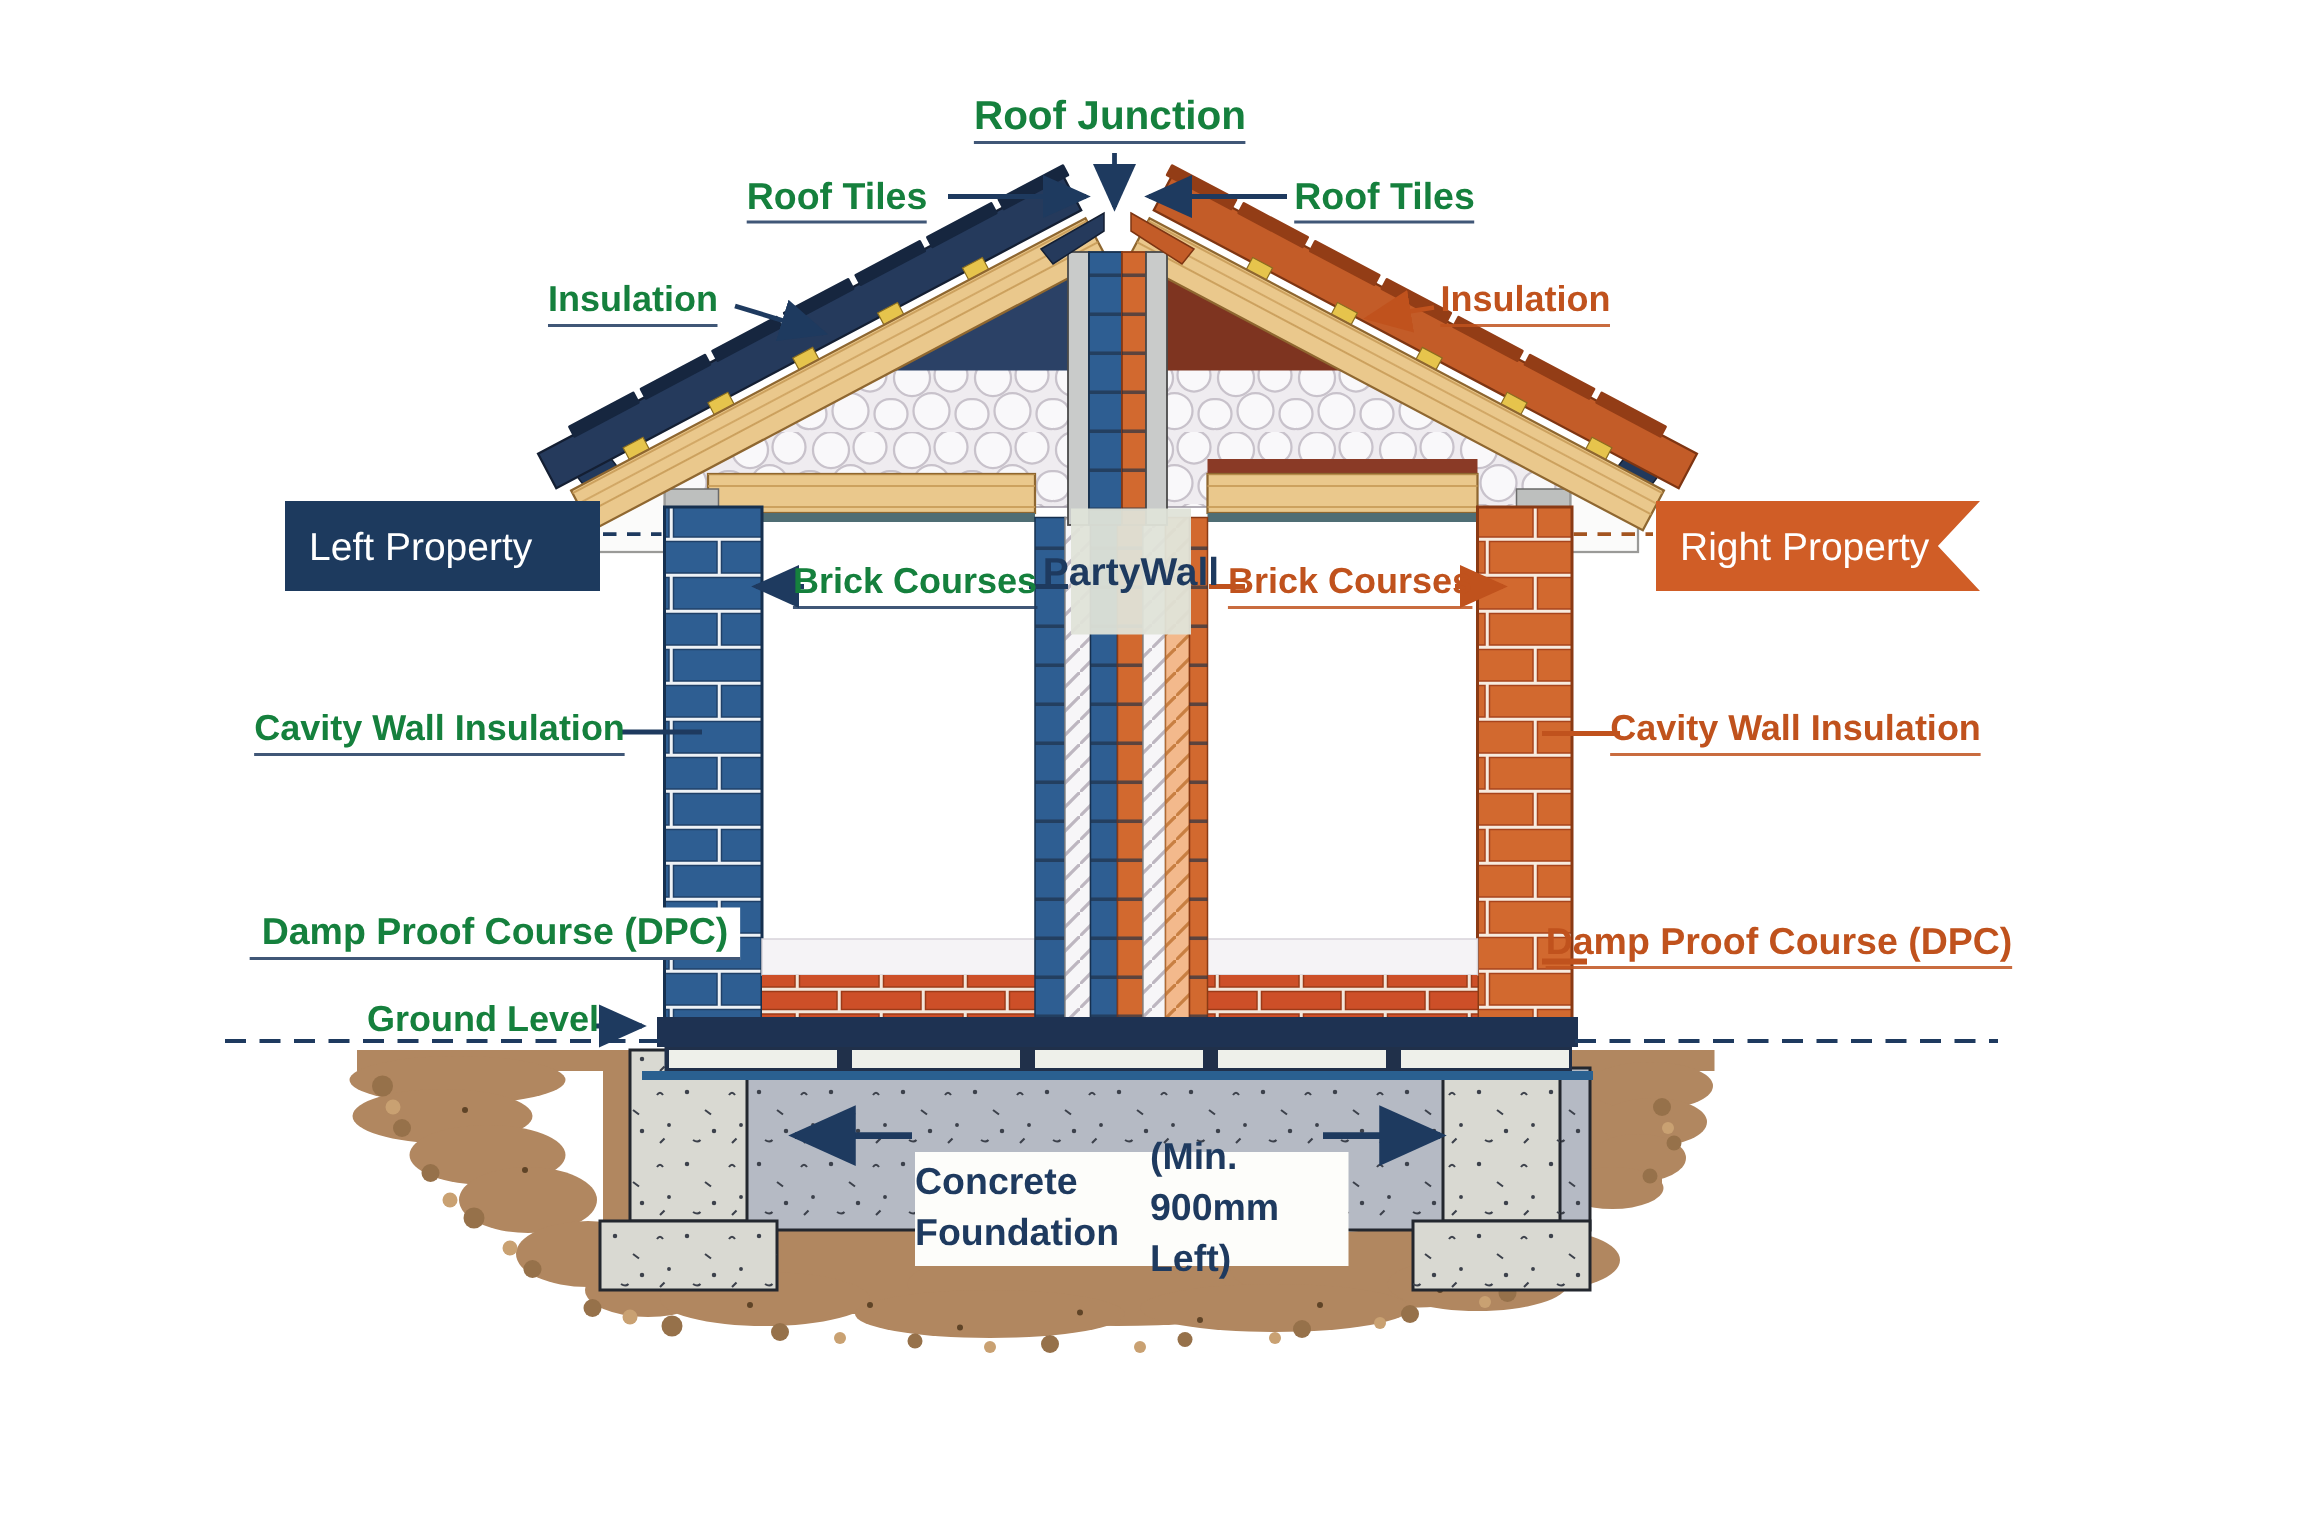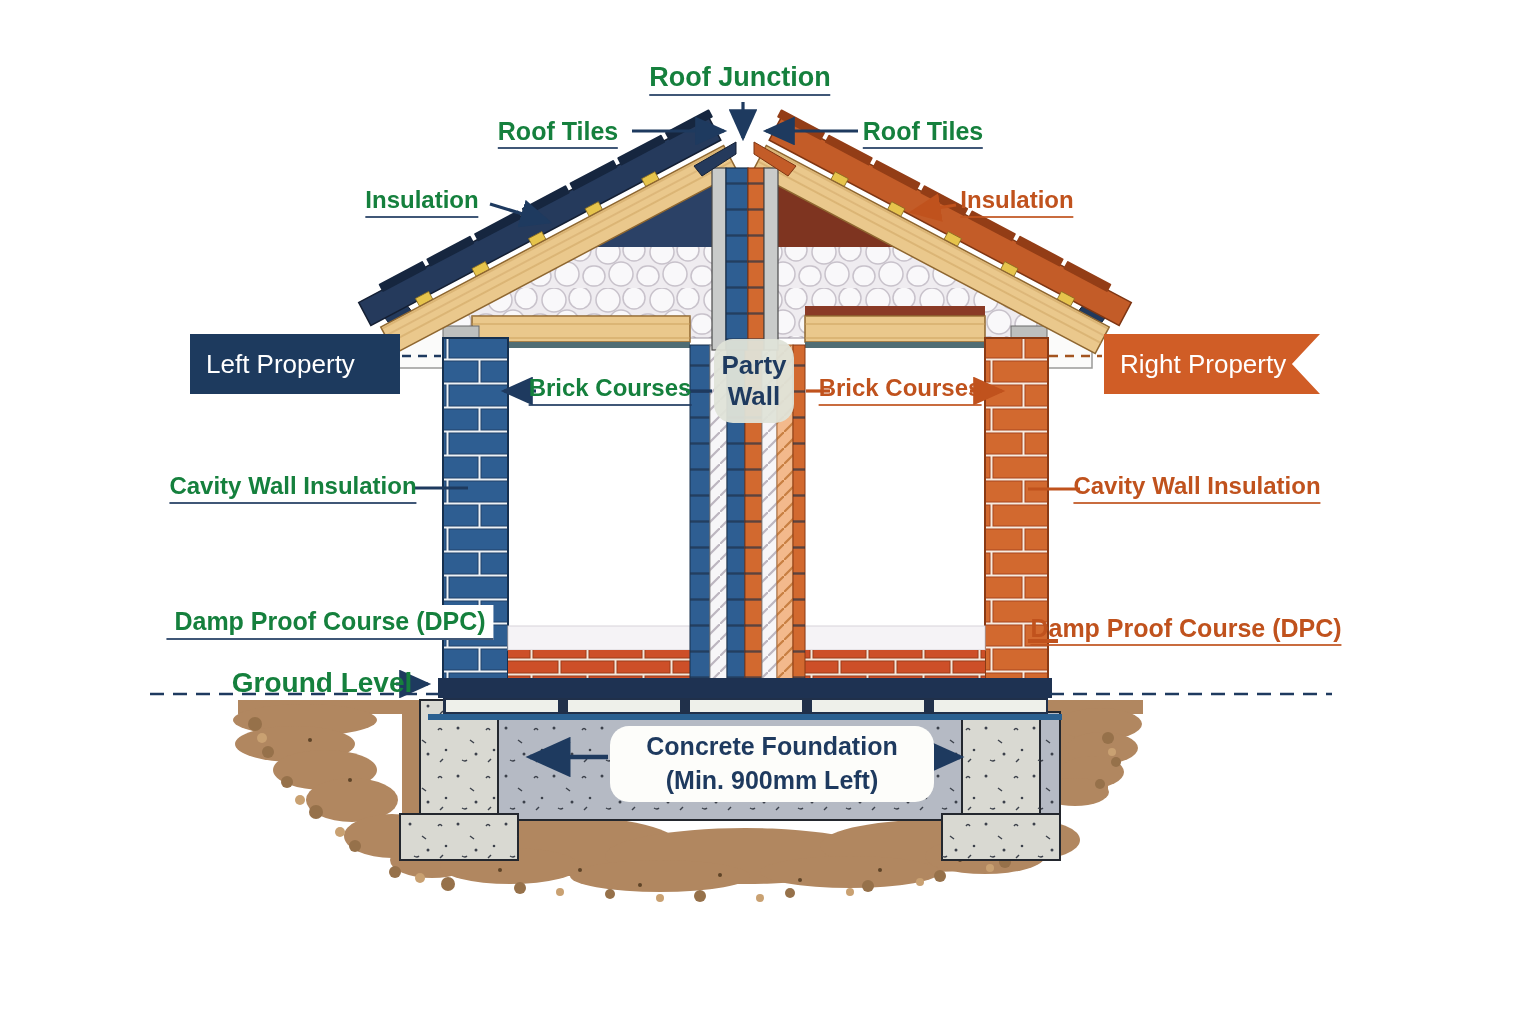--- a/index.html
+++ b/index.html
@@ -9,22 +9,22 @@
   .lbl{position:absolute;z-index:3;font-weight:700;color:#15803d;white-space:nowrap;line-height:1.12;}
   .center{transform:translateX(-50%);}
   .u{border-bottom:2.5px solid rgba(30,58,95,.85);padding-bottom:2px;}
   .or{color:#c0521d;}
   .u.or{border-bottom-color:rgba(192,82,29,.85);}
   .banner{position:absolute;z-index:3;height:60px;display:flex;align-items:center;
           font-weight:400;color:#ffffff;font-size:26px;}
   .banner-left{background:#1d3a5e;width:194px;padding-left:16px;}
   .banner-right{background:#d05d26;width:200px;padding-left:16px;
         clip-path:polygon(0 0,100% 0,87% 50%,100% 100%,0 100%);}
-  .box-label{position:absolute;z-index:3;display:flex;flex-direction:column;align-items:center;
-             justify-content:center;font-weight:700;color:#1e3a5f;text-align:right;border-radius:19px;}
+  .box-label{position:absolute;z-index:3;display:flex;flex-direction:row;align-items:center;
+             justify-content:center;font-weight:700;color:#1e3a5f;text-align:left;}
   .party-box{background:rgba(223,227,216,.95);font-size:26px;}
   .found-box{background:#fdfdfa;font-size:25px;line-height:1.35;}
   .dpc{background:#ffffff;padding:2px 8px 3px 8px;}
 </style>
 </head>
 <body>
 
 <div id="stage">
 
 <svg width="1536" height="1024" viewBox="0 0 1536 1024">
@@ -353,20 +353,20 @@
 </div>
 
 <div class="lbl center u" style="left:293px;top:473px;font-size:24px">Cavity Wall Insulation</div>
 
 <div class="lbl center u or" style="left:1197px;top:473px;font-size:24px">Cavity Wall Insulation</div>
 
 <div class="lbl center u dpc" style="left:330px;top:605px;font-size:25px">Damp Proof Course (DPC)</div>
 
 <div class="lbl center u or" style="left:1186px;top:614px;font-size:25px">Damp Proof Course (DPC)</div>
 
-<div class="lbl center" style="left:322px;top:667px;font-size:28px">Ground Level</div>
-
-<div class="box-label found-box" style="left:610px;top:726px;width:324px;height:76px">
+<div class="lbl center" style="left:322px;top:667px;font-size:24px">Ground Level</div>
+
+<div class="box-label found-box" style="left:610px;top:768px;width:289px;height:76px">
   <span>Concrete Foundation</span>
   <span>(Min. 900mm Left)</span>
 </div>
 
 </div>
 
 </body></html>

